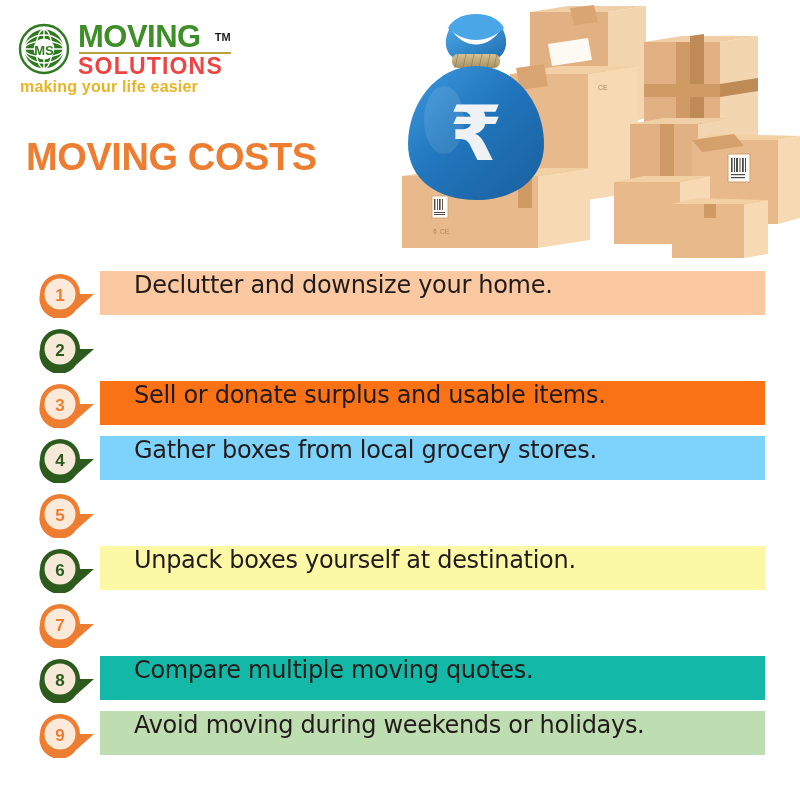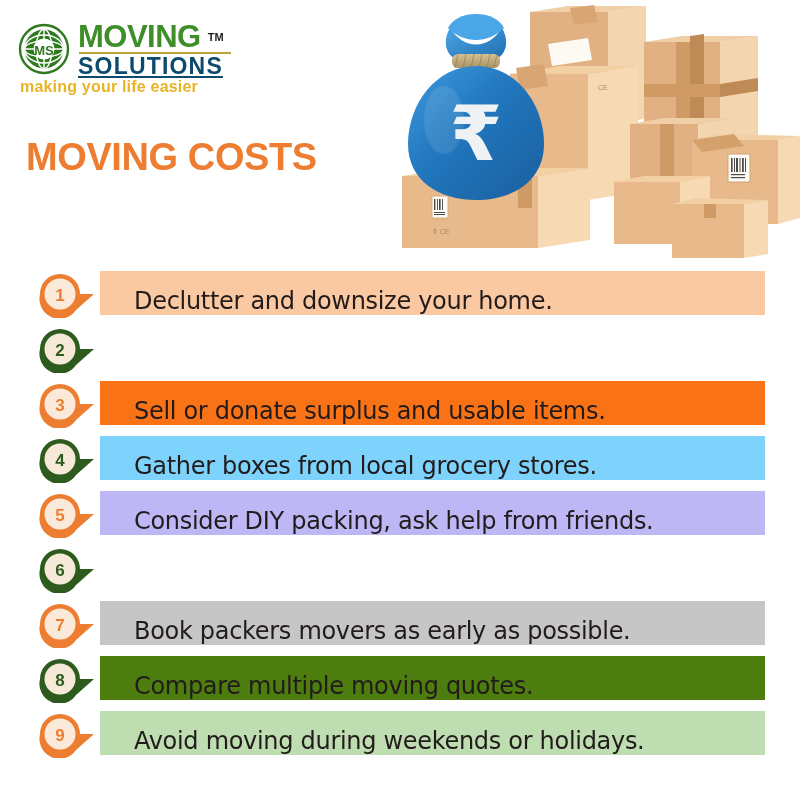--- a/index.html
+++ b/index.html
@@ -16,27 +16,27 @@
   .logo-row { display: flex; align-items: center; gap: 8px; }
   .globe { width: 52px; height: 52px; flex: 0 0 52px; position: relative; }
   .logo-words { position: relative; padding-top: 2px; }
   .logo-moving {
     font-family: "Liberation Sans", sans-serif;
     font-weight: bold; font-size: 31px; letter-spacing: -0.5px;
     color: #3f8f29; line-height: 0.95; display: inline-block;
   }
   .logo-tm {
     font-size: 11px; font-weight: bold; color: #1c1c1c;
-    vertical-align: super; margin-left: 7px; letter-spacing: 0;
+    vertical-align: super; margin-left: 14px; letter-spacing: 0;
   }
   .logo-rule { height: 1.5px; background: #b9a23a; width: 152px; margin: 1px 0 0 1px; }
   .logo-solutions {
     font-family: "Liberation Sans", sans-serif;
     font-weight: bold; font-size: 23px; letter-spacing: 1.2px;
-    color: #0c4a6e; line-height: 1.05; margin-top: 0px; text-decoration: underline;
+    color: #ef4444; line-height: 1.05; margin-top: 0px;
   }
   .logo-tagline {
     font-family: "Liberation Sans", sans-serif;
     font-weight: bold; font-size: 16px; letter-spacing: 0.2px;
     color: #e8b325; margin-left: 2px;
   }
 
   
   .headline { position: absolute; left: 26px; top: 130px; }
   .head-line1 {
@@ -58,21 +58,21 @@
   .list { position: absolute; left: 0; top: 268px; width: 800px; }
   .row { position: relative; height: 52px; margin-bottom: 3px; }
   .badge {
     position: absolute; left: 36px; top: 2px;
     width: 62px; height: 48px;
   }
   .badge svg { display:block; width: 100%; height: 100%; }
   .bar {
     position: absolute; left: 100px; top: 3px;
     width: 665px; height: 44px;
-    display: flex; align-items: flex-end;
+    display: flex; align-items: flex-start;
   }
   .bar-text {
     font-family: "DejaVu Sans", sans-serif;
     font-weight: 400; font-size: 24px;
     color: #221b1b; padding-left: 34px;
     letter-spacing: -0.3px; white-space: nowrap;
   }
 </style>
 </head>
 <body>
@@ -281,57 +281,54 @@
     </div>
 
     <div class="row">
       <div class="badge">
         <svg viewBox="0 0 62 48">
           <path d="M4,24 A20,20 0 1 1 44,24 L58,24 L40,40 A20,20 0 0 1 4,24 Z" fill="#ED7D31"></path>
           <circle cx="24" cy="24" r="15.5" fill="#FBEADA"></circle>
           <text x="24" y="31" text-anchor="middle" font-family="Liberation Sans, sans-serif" font-size="17" font-weight="bold" fill="#ED7D31">5</text>
         </svg>
       </div>
-      <div class="bar" style="background:#BDB7F5">
-        <span class="bar-text">Consider DIY packing, ask help from friends.</span>
-      </div>
     </div>
 
     <div class="row">
       <div class="badge">
         <svg viewBox="0 0 62 48">
           <path d="M4,24 A20,20 0 1 1 44,24 L58,24 L40,40 A20,20 0 0 1 4,24 Z" fill="#2D5B1E"></path>
           <circle cx="24" cy="24" r="15.5" fill="#F6E9D8"></circle>
           <text x="24" y="31" text-anchor="middle" font-family="Liberation Sans, sans-serif" font-size="17" font-weight="bold" fill="#2D5B1E">6</text>
         </svg>
       </div>
+      <div class="bar" style="background:#FBF8A6">
+        <span class="bar-text">Unpack boxes yourself at destination.</span>
+      </div>
     </div>
 
     <div class="row">
       <div class="badge">
         <svg viewBox="0 0 62 48">
           <path d="M4,24 A20,20 0 1 1 44,24 L58,24 L40,40 A20,20 0 0 1 4,24 Z" fill="#ED7D31"></path>
           <circle cx="24" cy="24" r="15.5" fill="#FBEADA"></circle>
           <text x="24" y="31" text-anchor="middle" font-family="Liberation Sans, sans-serif" font-size="17" font-weight="bold" fill="#ED7D31">7</text>
         </svg>
-      </div>
-      <div class="bar" style="background:#C6C6C6">
-        <span class="bar-text">Book packers movers as early as possible.</span>
       </div>
     </div>
 
     <div class="row">
       <div class="badge">
         <svg viewBox="0 0 62 48">
           <path d="M4,24 A20,20 0 1 1 44,24 L58,24 L40,40 A20,20 0 0 1 4,24 Z" fill="#2D5B1E"></path>
           <circle cx="24" cy="24" r="15.5" fill="#F6E9D8"></circle>
           <text x="24" y="31" text-anchor="middle" font-family="Liberation Sans, sans-serif" font-size="17" font-weight="bold" fill="#2D5B1E">8</text>
         </svg>
       </div>
-      <div class="bar" style="background:#4d7c0f">
+      <div class="bar" style="background:#14b8a6">
         <span class="bar-text">Compare multiple moving quotes.</span>
       </div>
     </div>
 
     <div class="row">
       <div class="badge">
         <svg viewBox="0 0 62 48">
           <path d="M4,24 A20,20 0 1 1 44,24 L58,24 L40,40 A20,20 0 0 1 4,24 Z" fill="#ED7D31"></path>
           <circle cx="24" cy="24" r="15.5" fill="#FBEADA"></circle>
           <text x="24" y="31" text-anchor="middle" font-family="Liberation Sans, sans-serif" font-size="17" font-weight="bold" fill="#ED7D31">9</text>

